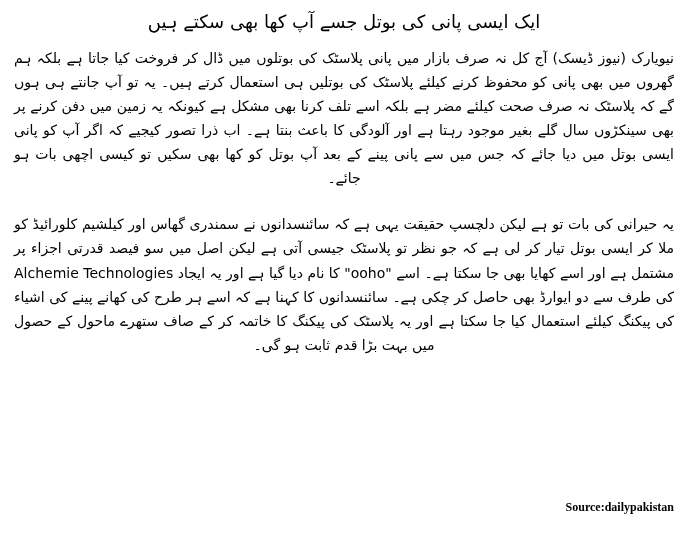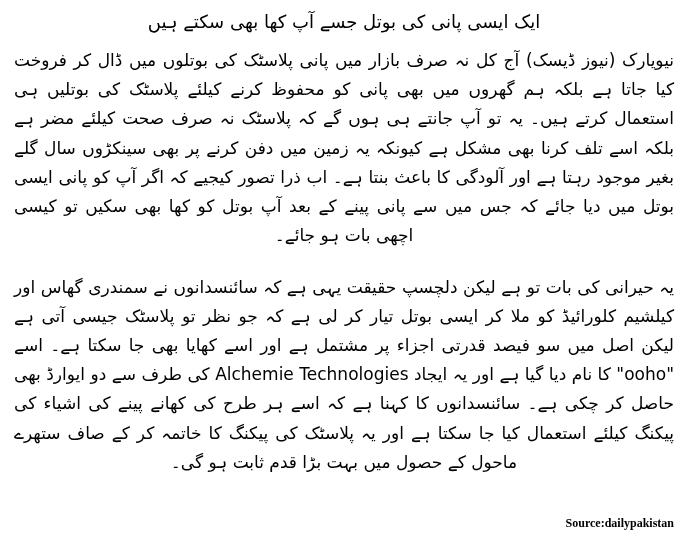--- a/index.html
+++ b/index.html
@@ -33,33 +33,33 @@
     text-align: center;
     font-family: "DejaVu Sans", sans-serif;
     font-size: 18px;
     line-height: 1.55;
     font-weight: 500;
     margin: 2px 0 10px 0;
     letter-spacing: 0px;
   }
   .para {
     direction: rtl;
-    font-size: 17px;
+    font-size: 14px;
     line-height: 1.72;
     margin: 0 0 16px 0;
     text-align: justify;
     text-align-last: center;
   }
   .para.last {
     margin-bottom: 12px;
   }
   .source {
     position: absolute;
     right: 14px;
-    bottom: 8px;
+    bottom: 24px;
     direction: ltr;
     text-align: right;
     font-family: "Liberation Serif", serif;
     font-size: 12px;
     font-weight: bold;
     color: #000000;
   }
   .spacer {
     height: 6px;
   }

